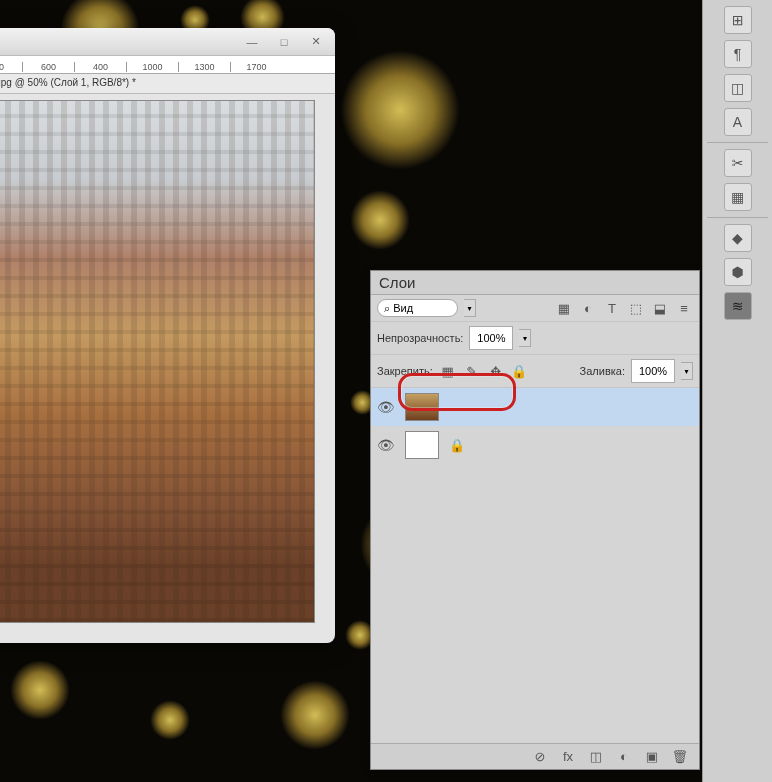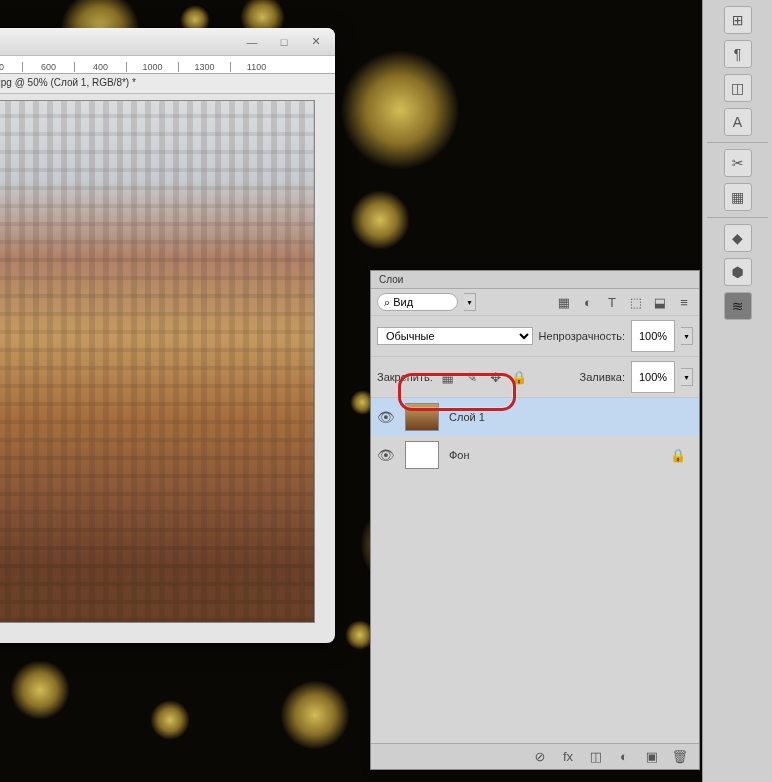--- a/index.html
+++ b/index.html
@@ -14,28 +14,28 @@
 .ruler span { flex: none; width: 52px; text-align: center; border-left: 1px solid #999; }
 .tab { height: 20px; background: #eaeaea; border-bottom: 1px solid #bbb; padding: 3px 8px; font-size: 10px; color: #333; }
 .canvas { position: absolute; left: 20px; top: 72px; right: 20px; bottom: 20px; background: #fff; border: 1px solid #888; overflow: hidden; }
 .cityimg { width: 100%; height: 100%; background: linear-gradient(180deg,#d9dde0 0%,#c8ccd0 15%,#b0826a 30%,#c49a60 45%,#a87040 60%,#8a5838 75%,#6a4028 90%); position: relative; }
 .cityimg::before { content:""; position:absolute; inset:0; background: repeating-linear-gradient(90deg, rgba(60,40,30,.25) 0 6px, transparent 6px 14px), repeating-linear-gradient(0deg, rgba(0,0,0,.15) 0 4px, transparent 4px 18px); opacity:.55; }
 .right-dock { position: absolute; right: 0; top: 0; width: 70px; height: 782px; background: #cfcfcf; border-left: 1px solid #999; }
 .dock-icon { width: 28px; height: 28px; margin: 6px auto; background: #e0e0e0; border: 1px solid #aaa; border-radius: 3px; display: flex; align-items: center; justify-content: center; color: #555; font-size: 14px; }
 .dock-icon.dark { background: #7c7c7c; color: #222; }
 .dock-sep { height: 1px; background: #aaa; margin: 6px 4px; }
 .layers-panel { position: absolute; left: 370px; top: 270px; width: 330px; height: 500px; background: #d5d5d5; border: 1px solid #888; display: flex; flex-direction: column; box-shadow: 0 2px 8px rgba(0,0,0,.3); }
-.lp-header { background: #d0d0d0; border-bottom: 1px solid #aaa; padding: 3px 8px; font-size: 10px; color: #333; }
+.lp-header { background: #d0d0d0; border-bottom: 1px solid #aaa; padding: 3px 8px; font-size: 15px; color: #333; }
 .lp-row { display: flex; align-items: center; padding: 4px 6px; gap: 6px; border-bottom: 1px solid #c5c5c5; }
 .lp-search { flex: 1; display: flex; align-items: center; background: #fff; border: 1px solid #aaa; border-radius: 10px; height: 18px; padding: 0 6px; font-size: 11px; max-width: 90px; }
 .lp-icon { width: 18px; height: 18px; display: flex; align-items: center; justify-content: center; color: #555; font-size: 13px; }
 .lp-icon.btn { cursor: pointer; }
 .lp-select { flex: 1; background: #fff; border: 1px solid #aaa; height: 18px; font-size: 11px; padding: 0 4px; }
 .lp-label { font-size: 11px; color: #333; white-space: nowrap; }
-.lp-pct { width: 44px; background: #fff; border: 1px solid #aaa; height: 32px; font-size: 11px; text-align: center; }
+.lp-pct { width: 44px; background: #fff; border: 1px solid #aaa; height: 24px; font-size: 11px; text-align: center; }
 .lp-dd { width: 12px; height: 18px; background: #d8d8d8; border: 1px solid #aaa; border-left: none; display: flex; align-items: center; justify-content: center; font-size: 8px; }
 .layers-list { flex: 1; background: #d5d5d5; overflow: auto; }
 .layer-row { display: flex; align-items: center; padding: 4px 6px; gap: 10px; height: 38px; }
 .layer-row.sel { background: #c1d8f0; }
 .eye { width: 18px; color: #555; font-size: 14px; text-align: center; }
 .thumb { width: 34px; height: 28px; background: #fff; border: 1px solid #888; }
 .thumb.city { background: linear-gradient(#c4a060,#704020); }
 .layer-name { font-size: 11px; color: #333; flex: 1; }
 .highlight-ring { position: absolute; border: 3px solid #cc2020; border-radius: 14px; pointer-events: none; box-shadow: 0 0 0 1px rgba(255,255,255,.3) inset; }
 .layer-lock { color: #666; font-size: 13px; margin-right: 6px; }
@@ -65,21 +65,21 @@
       <div class="winbtn">—</div>
       <div class="winbtn">□</div>
       <div class="winbtn">✕</div>
     </div>
     <div class="ruler">
       <span>700</span>
       <span>600</span>
       <span>400</span>
       <span>1000</span>
       <span>1300</span>
-      <span>1100</span>
+      <span>1700</span>
     </div>
     <div class="tab">size.jpg @ 50% (Слой 1, RGB/8*) *</div>
     <div class="canvas">
       <div class="cityimg"></div>
     </div>
   </div>
 </div>
 
 <div class="layers-panel">
   <div class="lp-header">Слои</div>
@@ -91,48 +91,43 @@
     <div class="lp-dd">▾</div>
     <div class="spacer"></div>
     <div class="lp-icon btn">▦</div>
     <div class="lp-icon btn">◐</div>
     <div class="lp-icon btn">T</div>
     <div class="lp-icon btn">⬚</div>
     <div class="lp-icon btn">⬓</div>
     <div class="lp-icon btn">≡</div>
   </div>
   <div class="lp-row">
-    <select class="lp-select">
-      <option>Обычные</option>
-    </select>
     <span class="lp-label">Непрозрачность:</span>
     <input class="lp-pct" value="100%" style="">
     <div class="lp-dd">▾</div>
   </div>
   <div class="lp-row">
     <span class="lp-label">Закрепить:</span>
     <div class="lp-icon btn">▦</div>
     <div class="lp-icon btn">✎</div>
     <div class="lp-icon btn">✥</div>
     <div class="lp-icon btn">🔒</div>
     <div class="spacer"></div>
     <span class="lp-label">Заливка:</span>
     <input class="lp-pct" value="100%" style="">
     <div class="lp-dd">▾</div>
   </div>
   <div class="layers-list">
     <div class="layer-row sel">
       <div class="eye">👁</div>
       <div class="thumb city"></div>
-      <div class="layer-name">Слой 1</div>
     </div>
     <div class="layer-row">
       <div class="eye">👁</div>
       <div class="thumb"></div>
-      <div class="layer-name">Фон</div>
       <div class="layer-lock">🔒</div>
     </div>
   </div>
   <div class="lp-footer">
     <div class="lp-icon btn">⊘</div>
     <div class="lp-icon btn">fx</div>
     <div class="lp-icon btn">◫</div>
     <div class="lp-icon btn">◐</div>
     <div class="lp-icon btn">▣</div>
     <div class="lp-icon btn">🗑</div>

